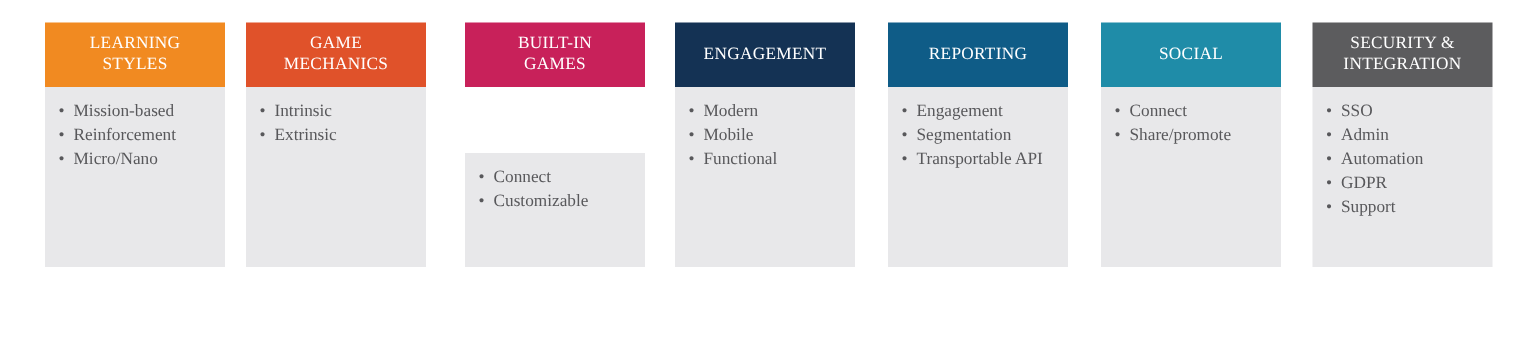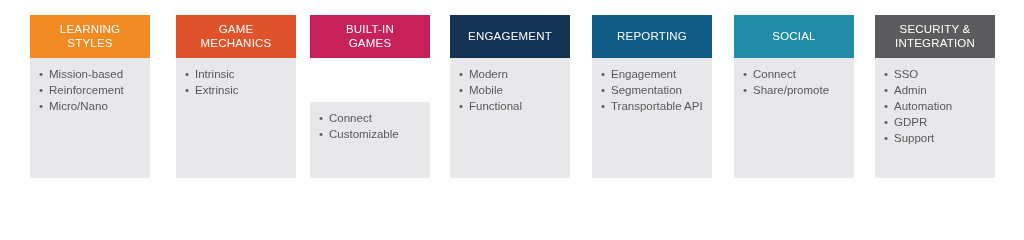--- a/index.html
+++ b/index.html
@@ -11,20 +11,21 @@
     height: 198px;
     background: #ffffff;
     font-family: "Liberation Sans", sans-serif;
     overflow: hidden;
   }
 
   #board {
     position: relative;
     width: 880px;
     height: 198px;
+    font-family: Liberation Serif, serif;
   }
 
   .card {
     position: absolute;
     top: 15px;
     width: 120px;
     height: 163px;
     display: flex;
     flex-direction: column;
   }
@@ -90,21 +91,21 @@
 STYLES</div>
       </div>
       <div class="card-body" style="background: rgb(232, 232, 234);">
         <ul class="bullet-list">
           <li class="bullet-item" style="color: rgb(88, 88, 91);">Mission-based</li>
           <li class="bullet-item" style="color: rgb(88, 88, 91);">Reinforcement</li>
           <li class="bullet-item" style="color: rgb(88, 88, 91);">Micro/Nano</li>
         </ul>
       </div>
     </div>
-    <div class="card" style="left: 176px;">
+    <div class="card" style="left: 164px;">
       <div class="card-header" style="background: rgb(224, 82, 42);">
         <div class="card-title">GAME
 MECHANICS</div>
       </div>
       <div class="card-body" style="background: rgb(232, 232, 234);">
         <ul class="bullet-list">
           <li class="bullet-item" style="color: rgb(88, 88, 91);">Intrinsic</li>
           <li class="bullet-item" style="color: rgb(88, 88, 91);">Extrinsic</li>
         </ul>
       </div>

